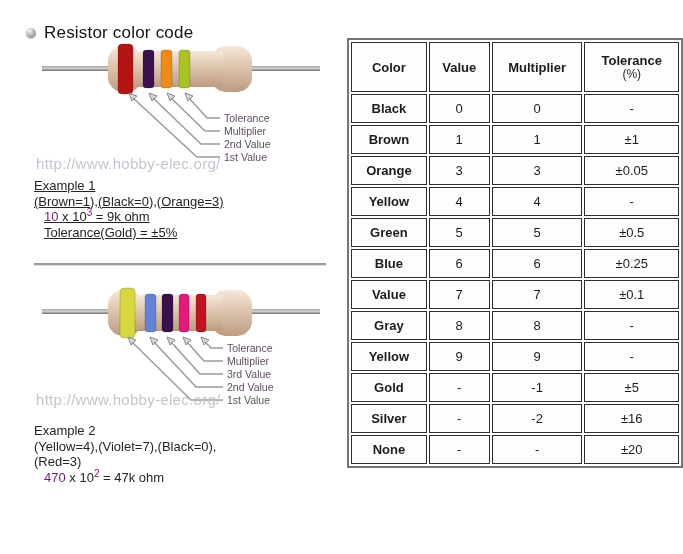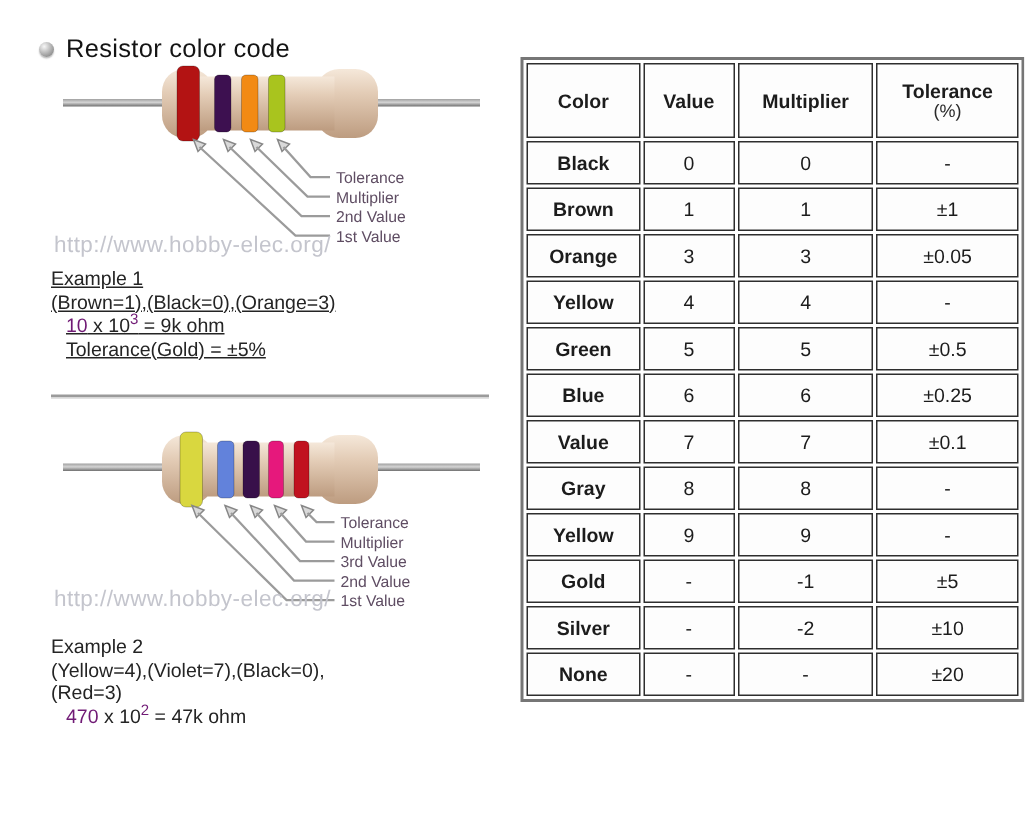--- a/index.html
+++ b/index.html
@@ -220,21 +220,21 @@
         <tr>
             <td class="cname">Gold</td>
             <td>-</td>
             <td>-1</td>
             <td>±5</td>
           </tr>
         <tr>
             <td class="cname">Silver</td>
             <td>-</td>
             <td>-2</td>
-            <td>±10</td>
+            <td>±16</td>
           </tr>
         <tr>
             <td class="cname">None</td>
             <td>-</td>
             <td>-</td>
             <td>±20</td>
           </tr>
       </tbody>
     </table>
   </div>

